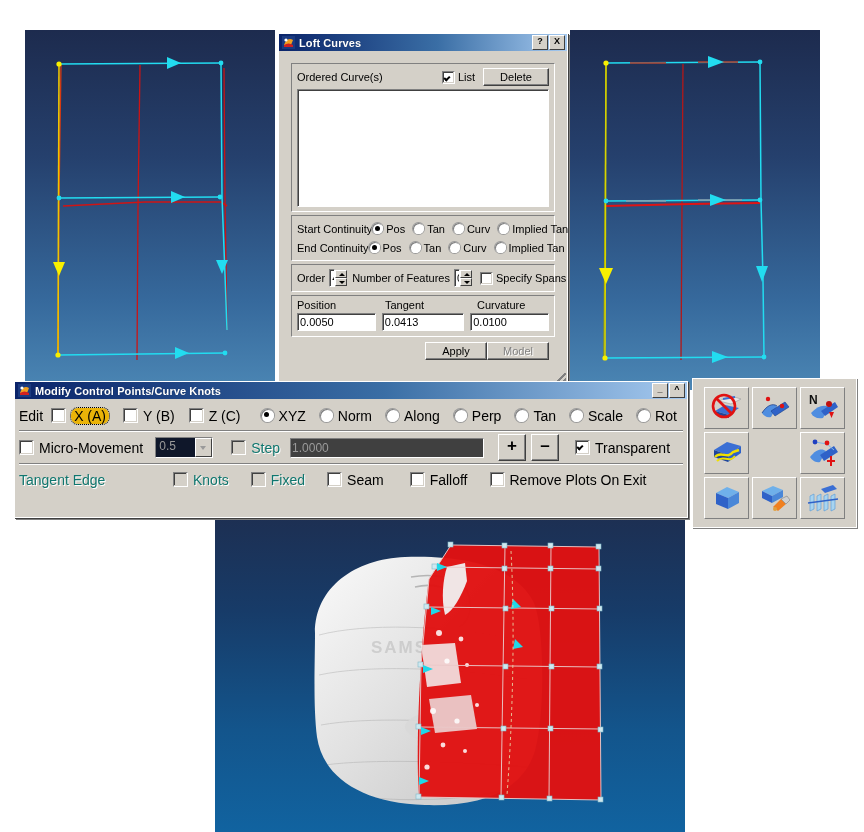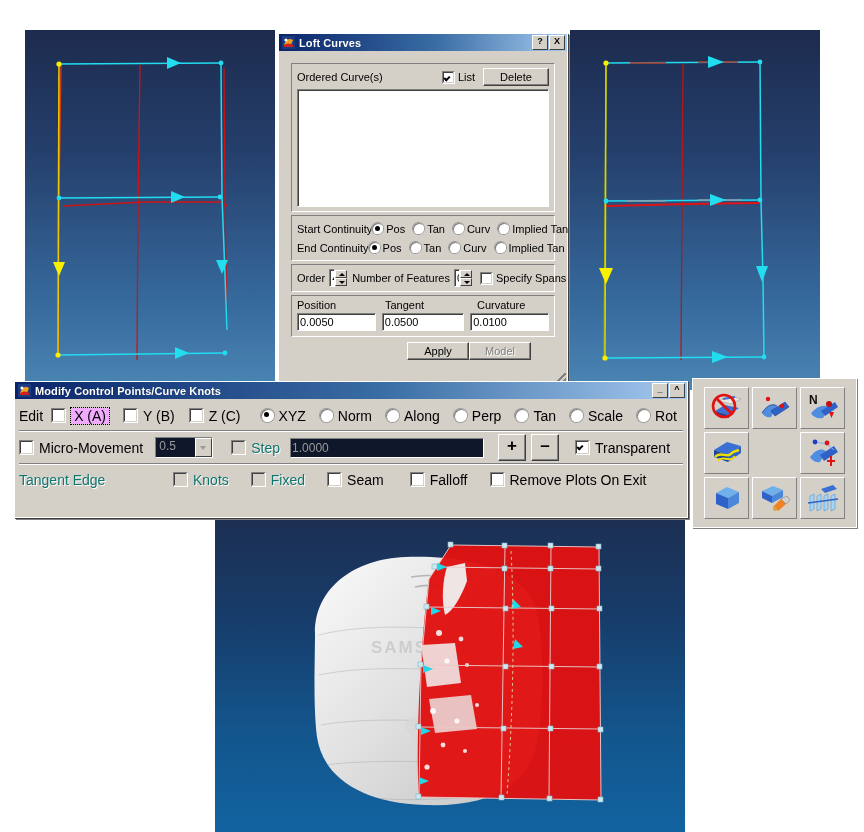--- a/index.html
+++ b/index.html
@@ -152,21 +152,21 @@
   .mrow{
     display:flex;align-items:center;height:27px;
     font-size:14px;color:#000;
   }
   .mrow .cb{width:13px;height:13px;margin-right:5px;}
   .mrow .rb{width:13px;height:13px;margin-right:5px;}
   .mlbl{font-size:14px;white-space:nowrap;margin-right:14px;}
   .mlbl.dim{color:#0f766e;text-shadow:1px 1px 0 #ffffff;}
   .sep{height:1px;background:#ffffff;border-top:1px solid #808080;margin:1px 0;}
   .focusbox{
-    outline:1px dotted #000;background:#f0abfc;padding:0 3px;margin-right:14px;
+    outline:1px dotted #000;background:#eab308;padding:0 3px;margin-right:14px;border-radius:7px;
   }
   .combo{
     display:flex;width:56px;height:19px;margin-right:18px;
     background:#0f172a;
     border-top:1px solid #808080;border-left:1px solid #808080;
     border-right:1px solid #ffffff;border-bottom:1px solid #ffffff;
   }
   .combo .cval{flex:1;font-size:12px;color:#9a9a9a;padding:1px 3px;}
   .combo .carr{
     width:15px;background:#d4d0c8;
@@ -174,21 +174,21 @@
     border-right:1px solid #404040;border-bottom:1px solid #404040;
     position:relative;
   }
   .combo .carr::after{
     content:"";position:absolute;left:4px;top:7px;
     border-left:3px solid transparent;border-right:3px solid transparent;
     border-top:4px solid #9a9a9a;
   }
   .stepfield{
     width:190px;height:18px;line-height:18px;margin-right:14px;
-    background:#0f172a;color:#9a9a9a;font-size:12px;padding:0 1px;
+    background:#404040;color:#9a9a9a;font-size:12px;padding:0 1px;
     border-top:1px solid #808080;border-left:1px solid #808080;
     border-right:1px solid #ffffff;border-bottom:1px solid #ffffff;
   }
   .pmbtn{
     width:26px;height:21px;margin-right:5px;
     font-size:17px;font-weight:bold;line-height:17px;
   }
 
   
   #palette{
@@ -474,29 +474,29 @@
       </div>
 
       <div class="group" style="padding:3px 5px 5px">
         <div class="row">
           <span class="lbl" style="width:88px">Position</span>
           <span class="lbl" style="width:92px">Tangent</span>
           <span class="lbl">Curvature</span>
         </div>
         <div class="row" style="margin-top:2px">
           <div class="field" style="width:80px;margin-right:6px">0.0050</div>
-          <div class="field" style="width:84px;margin-right:6px">0.0500</div>
+          <div class="field" style="width:84px;margin-right:6px">0.0413</div>
           <div class="field" style="width:80px">0.0100</div>
         </div>
       </div>
 
       <div class="row" style="margin-top:5px">
         <span class="spacer"></span>
         <div class="btn" style="width:60px;">Apply</div>
-        <div class="btn dim" style="width:60px;margin-right:24px">Model</div>
+        <div class="btn dim" style="width:60px;margin-right:6px">Model</div>
       </div>
     </div>
     <div class="sizegrip"></div>
   </div>
 
   <div class="dlg" id="modify">
     <div class="titlebar">
       <span class="tb-icon">
         <svg width="13" height="13" viewBox="0 0 13 13">
           <rect width="13" height="13" fill="#1b3a80"></rect>

